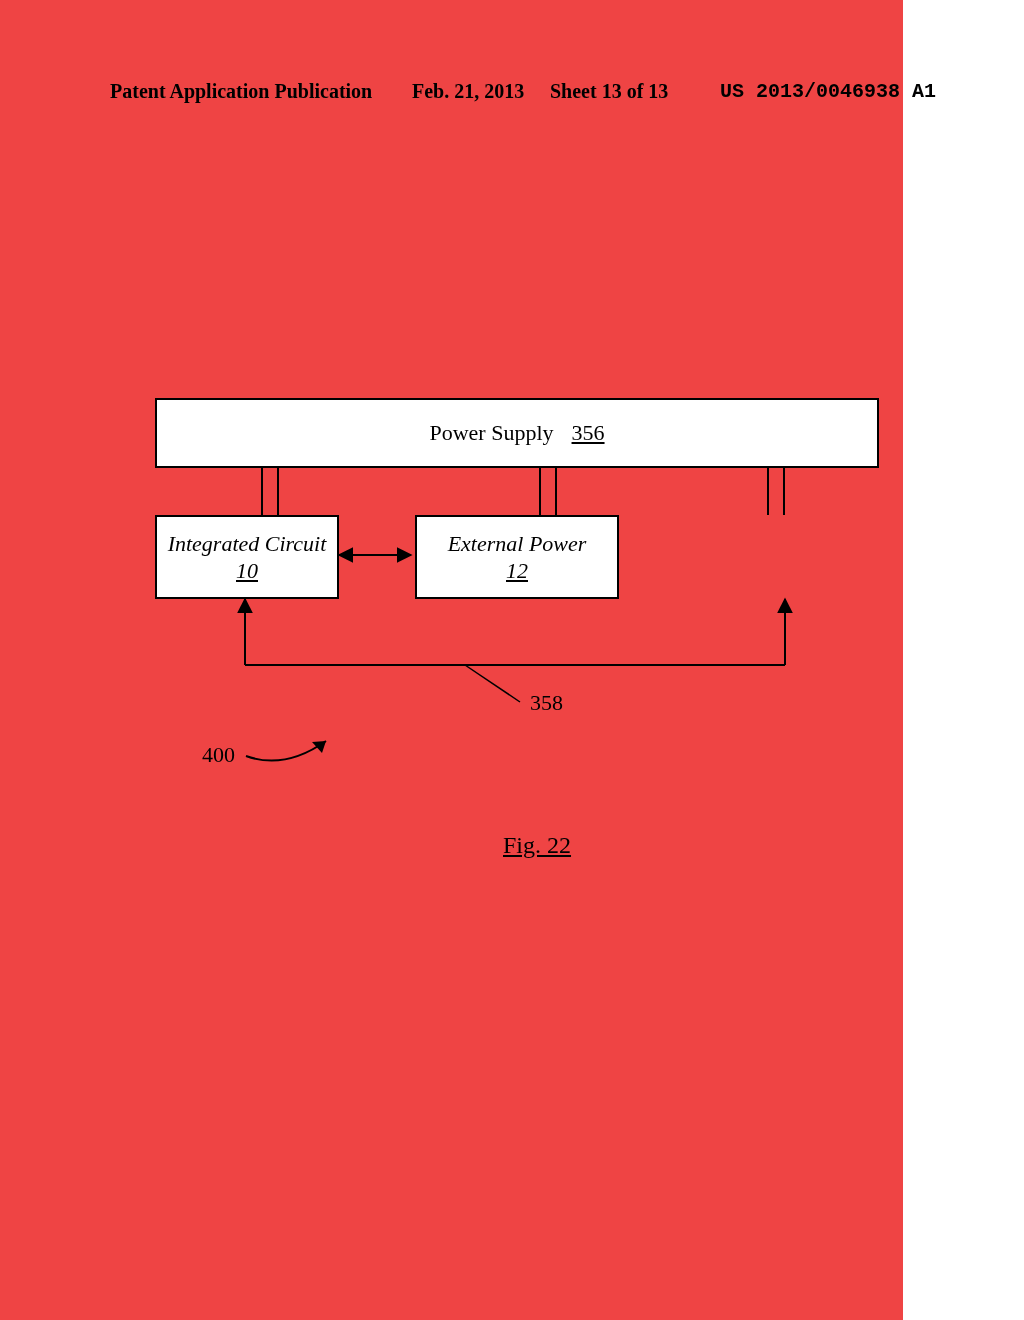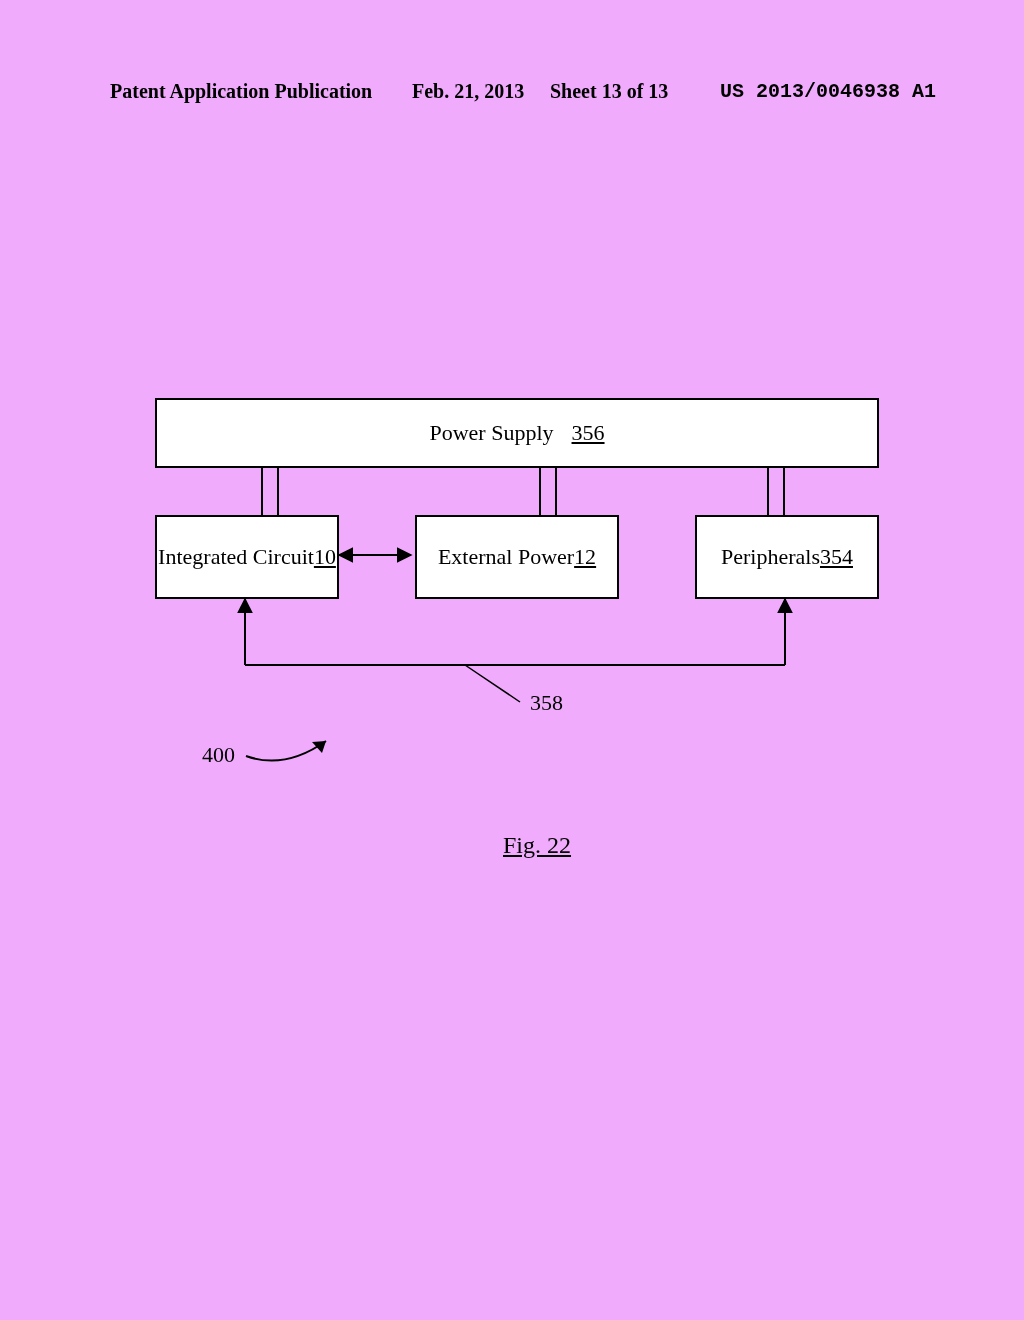--- a/index.html
+++ b/index.html
@@ -4,23 +4,23 @@
 <style>
   html, body {
     margin: 0;
     padding: 0;
     background: #ffffff;
     font-family: "Times New Roman", Times, serif;
     color: #000000;
   }
   .page {
     position: relative;
-    width: 1024px;
+    width: 903px;
     height: 1320px;
-    background: #f0abfc;
+    background: #ef4444;
   }
   .header {
     position: absolute;
     top: 80px;
     left: 0;
     width: 1024px;
     font-size: 20px;
     font-weight: bold;
   }
   .header span.pub {
@@ -63,24 +63,25 @@
     height: 100%;
     gap: 18px;
   }
 
   
   #icbox  { left: 155px; top: 515px; width: 180px; height: 80px; }
   #embox  { left: 415px; top: 515px; width: 200px; height: 80px; }
   #perbox { left: 695px; top: 515px; width: 180px; height: 80px; }
   .vbox .inner {
     display: flex;
-    flex-direction: row;
+    flex-direction: column;
     align-items: center;
     justify-content: center;
     height: 100%;
+    font-style: italic;
   }
 
   .label {
     position: absolute;
     font-size: 22px;
   }
   .figcap {
     position: absolute;
     font-size: 24px;
     text-decoration: underline;
@@ -152,26 +153,20 @@
     </div>
   </div>
 
   <div id="embox" class="box vbox">
     <div class="inner">
       <span>External Power</span>
       <span class="ref">12</span>
     </div>
   </div>
 
-  <div id="perbox" class="box vbox">
-    <div class="inner">
-      <span>Peripherals</span>
-      <span class="ref">354</span>
-    </div>
-  </div>
 
   <div class="label" style="left:530px; top:690px;">358</div>
 
   <div class="label" style="left:202px; top:742px;">400</div>
 
   <div class="figcap" style="left:480px; top:832px;">Fig. 22</div>
 
 </div>
 
 </body></html>

